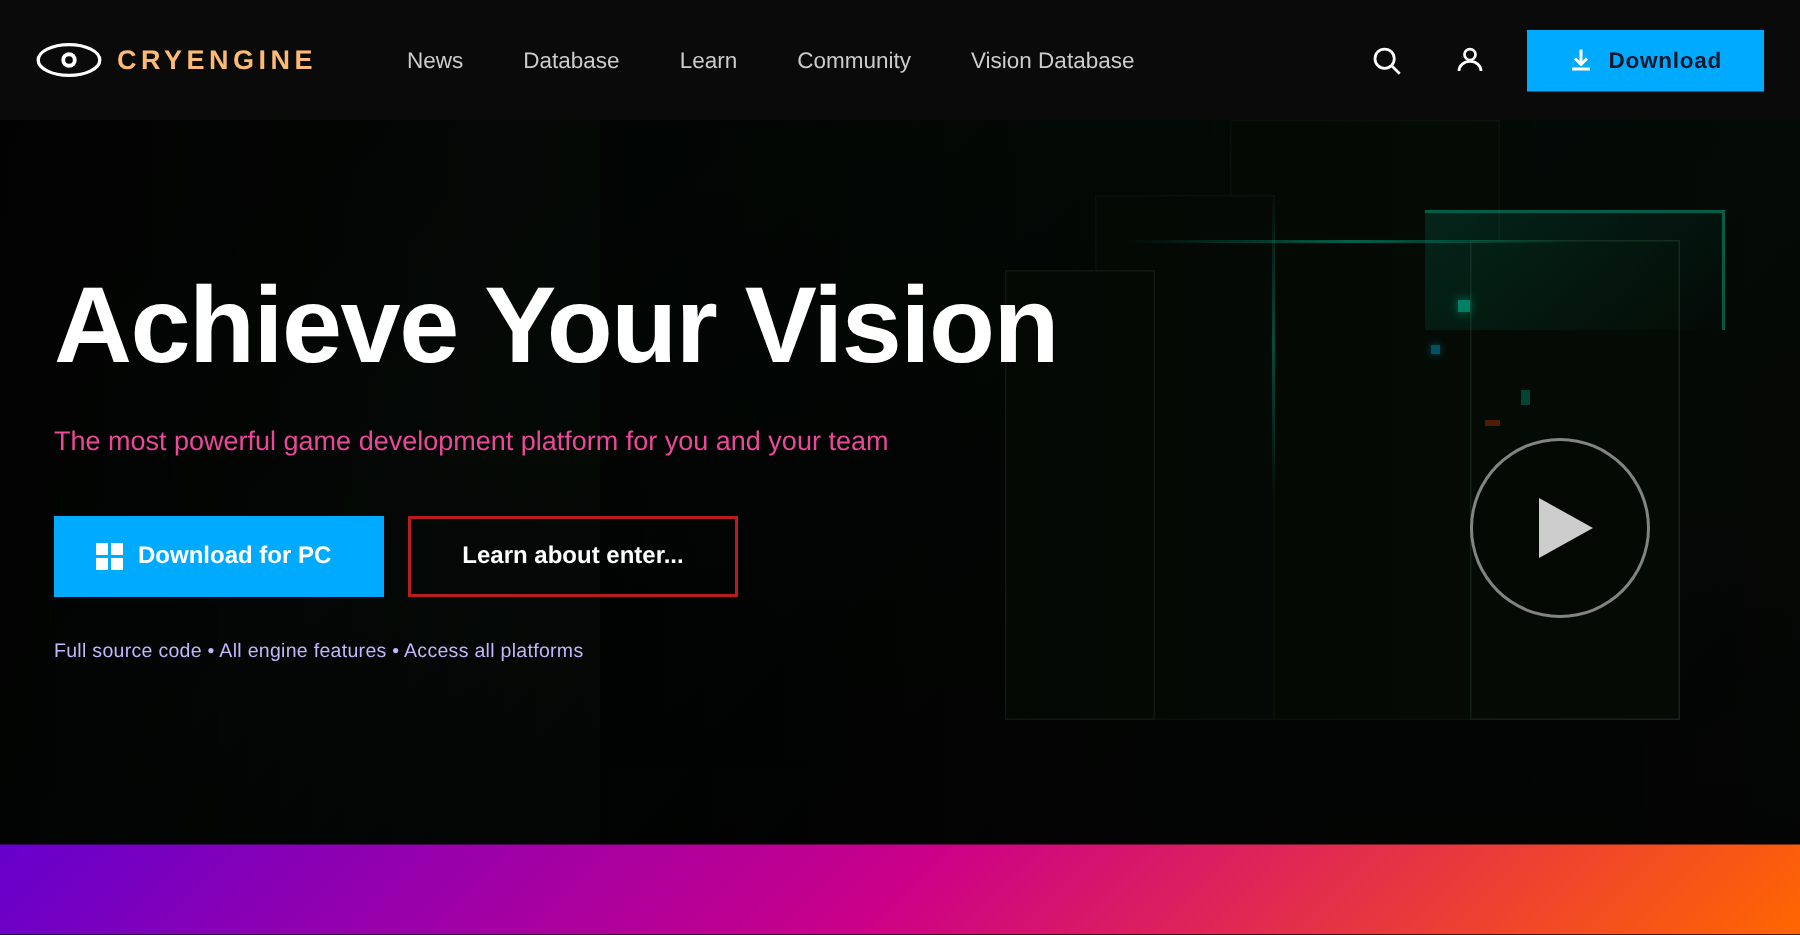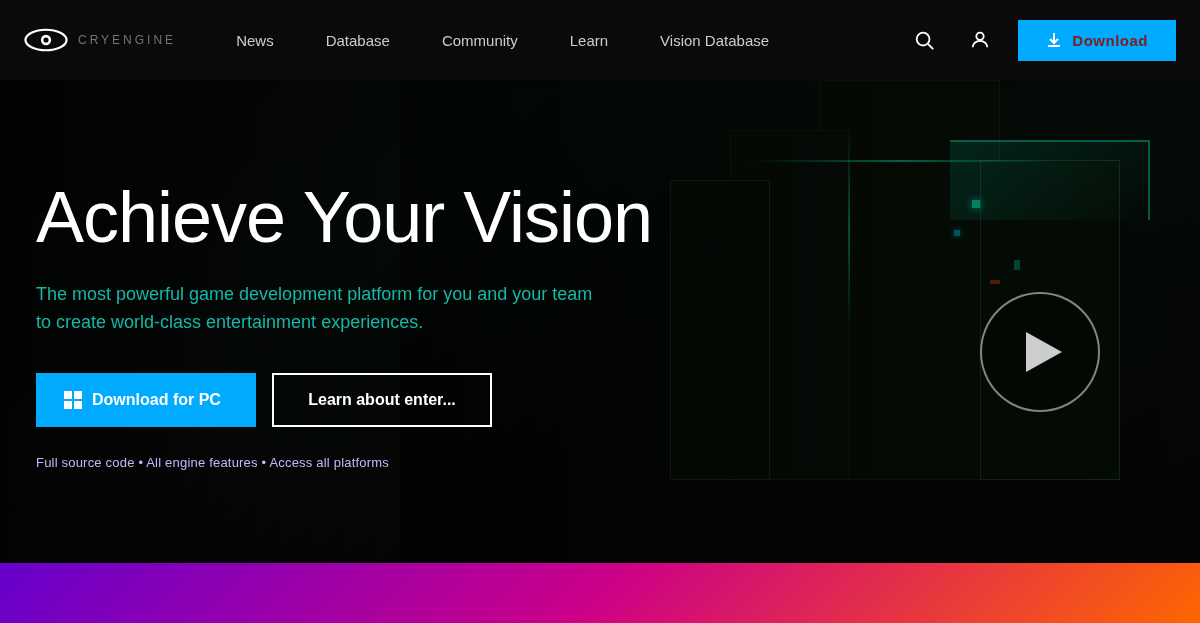--- a/index.html
+++ b/index.html
@@ -20,30 +20,30 @@
       align-items: center;
       gap: 10px;
       margin-right: 40px;
       text-decoration: none;
     }
     .logo-icon {
       width: 44px;
       height: 28px;
     }
     .logo-text {
-      color: #737373;
-      font-size: 12px;
-      font-weight: 400;
+      color: #fdba74;
+      font-size: 18px;
+      font-weight: 700;
       letter-spacing: 3px;
       font-family: Arial, sans-serif;
     }
     .nav-links {
       display: flex;
       align-items: flex-end;
-      gap: 12px;
+      gap: 0;
       flex: 1;
     }
     .nav-link {
       color: #ccc;
       text-decoration: none;
       font-size: 15px;
       padding: 0 20px;
       height: 80px;
       display: flex;
       align-items: center;
@@ -62,21 +62,21 @@
       cursor: pointer;
       color: #fff;
       display: flex;
       align-items: center;
       justify-content: center;
       width: 36px;
       height: 36px;
     }
     .download-btn {
       background: #00aaff;
-      color: #7f1d1d;
+      color: #0f172a;
       border: none;
       padding: 12px 28px;
       font-size: 15px;
       font-weight: 700;
       cursor: pointer;
       display: flex;
       align-items: center;
       gap: 10px;
       text-decoration: none;
       letter-spacing: 0.5px;
@@ -129,29 +129,29 @@
 
     .hero-content {
       position: absolute;
       left: 36px;
       top: 100px;
       max-width: 720px;
       z-index: 10;
     }
     .hero-title {
       font-size: 72px;
-      font-weight: 400;
+      font-weight: 700;
       line-height: 1.05;
       color: #fff;
       letter-spacing: -1px;
       margin-bottom: 24px;
     }
     .hero-subtitle {
       font-size: 18px;
-      color: #14b8a6;
+      color: #ec4899;
       line-height: 1.6;
       margin-bottom: 36px;
       max-width: 620px;
     }
     .hero-buttons {
       display: flex;
       gap: 16px;
       margin-bottom: 28px;
     }
     .btn-primary {
@@ -163,21 +163,21 @@
       font-weight: 700;
       cursor: pointer;
       display: flex;
       align-items: center;
       gap: 10px;
       min-width: 220px;
     }
     .btn-secondary {
       background: transparent;
       color: #fff;
-      border: 2px solid #ffffff;
+      border: 2px solid #b91c1c;
       padding: 16px 28px;
       font-size: 16px;
       font-weight: 600;
       cursor: pointer;
       min-width: 220px;
     }
     .hero-features {
       font-size: 13px;
       color: #c4b5fd;
       letter-spacing: 0.2px;
@@ -244,22 +244,22 @@
       <ellipse cx="30" cy="18" rx="28" ry="14" stroke="white" stroke-width="3" fill="none"></ellipse>
       <circle cx="30" cy="18" r="7" fill="white"></circle>
       <circle cx="30" cy="18" r="3.5" fill="#0a0a0a"></circle>
     </svg>
     <span class="logo-text">CRYENGINE</span>
   </a>
 
   <div class="nav-links">
     <a class="nav-link" href="#">News</a>
     <a class="nav-link" href="#">Database</a>
+    <a class="nav-link" href="#">Learn</a>
     <a class="nav-link" href="#">Community</a>
-    <a class="nav-link" href="#">Learn</a>
     <a class="nav-link" href="#">Vision Database</a>
   </div>
 
   <div class="nav-actions">
     <button class="icon-btn" aria-label="Search">
       <svg class="search-svg" viewBox="0 0 24 24">
         <circle cx="11" cy="11" r="7"></circle>
         <line x1="16.5" y1="16.5" x2="22" y2="22"></line>
       </svg>
     </button>
@@ -303,21 +303,20 @@
     <div style="position:absolute;right:200px;top:200px;width:10px;height:4px;background:#ff4400;opacity:0.4;"></div>
     <div style="position:absolute;right:180px;top:180px;width:6px;height:10px;background:#00ffcc;opacity:0.3;"></div>
 
     <div style="position:absolute;inset:0;background:linear-gradient(to left,rgba(0,0,0,0.1) 0%,rgba(0,0,0,0.6) 100%);"></div>
   </div>
 
   <div class="hero-content">
     <h1 class="hero-title">Achieve Your Vision</h1>
     <p class="hero-subtitle">
       <span>The most powerful game development platform for you and your team</span><br>
-      <span>to create world-class entertainment experiences.</span>
     </p>
     <div class="hero-buttons">
       <button class="btn-primary">
         <span>
           <div class="win-icon">
             <span></span>
               <span></span>
               <span></span>
               <span></span>
           </div>

